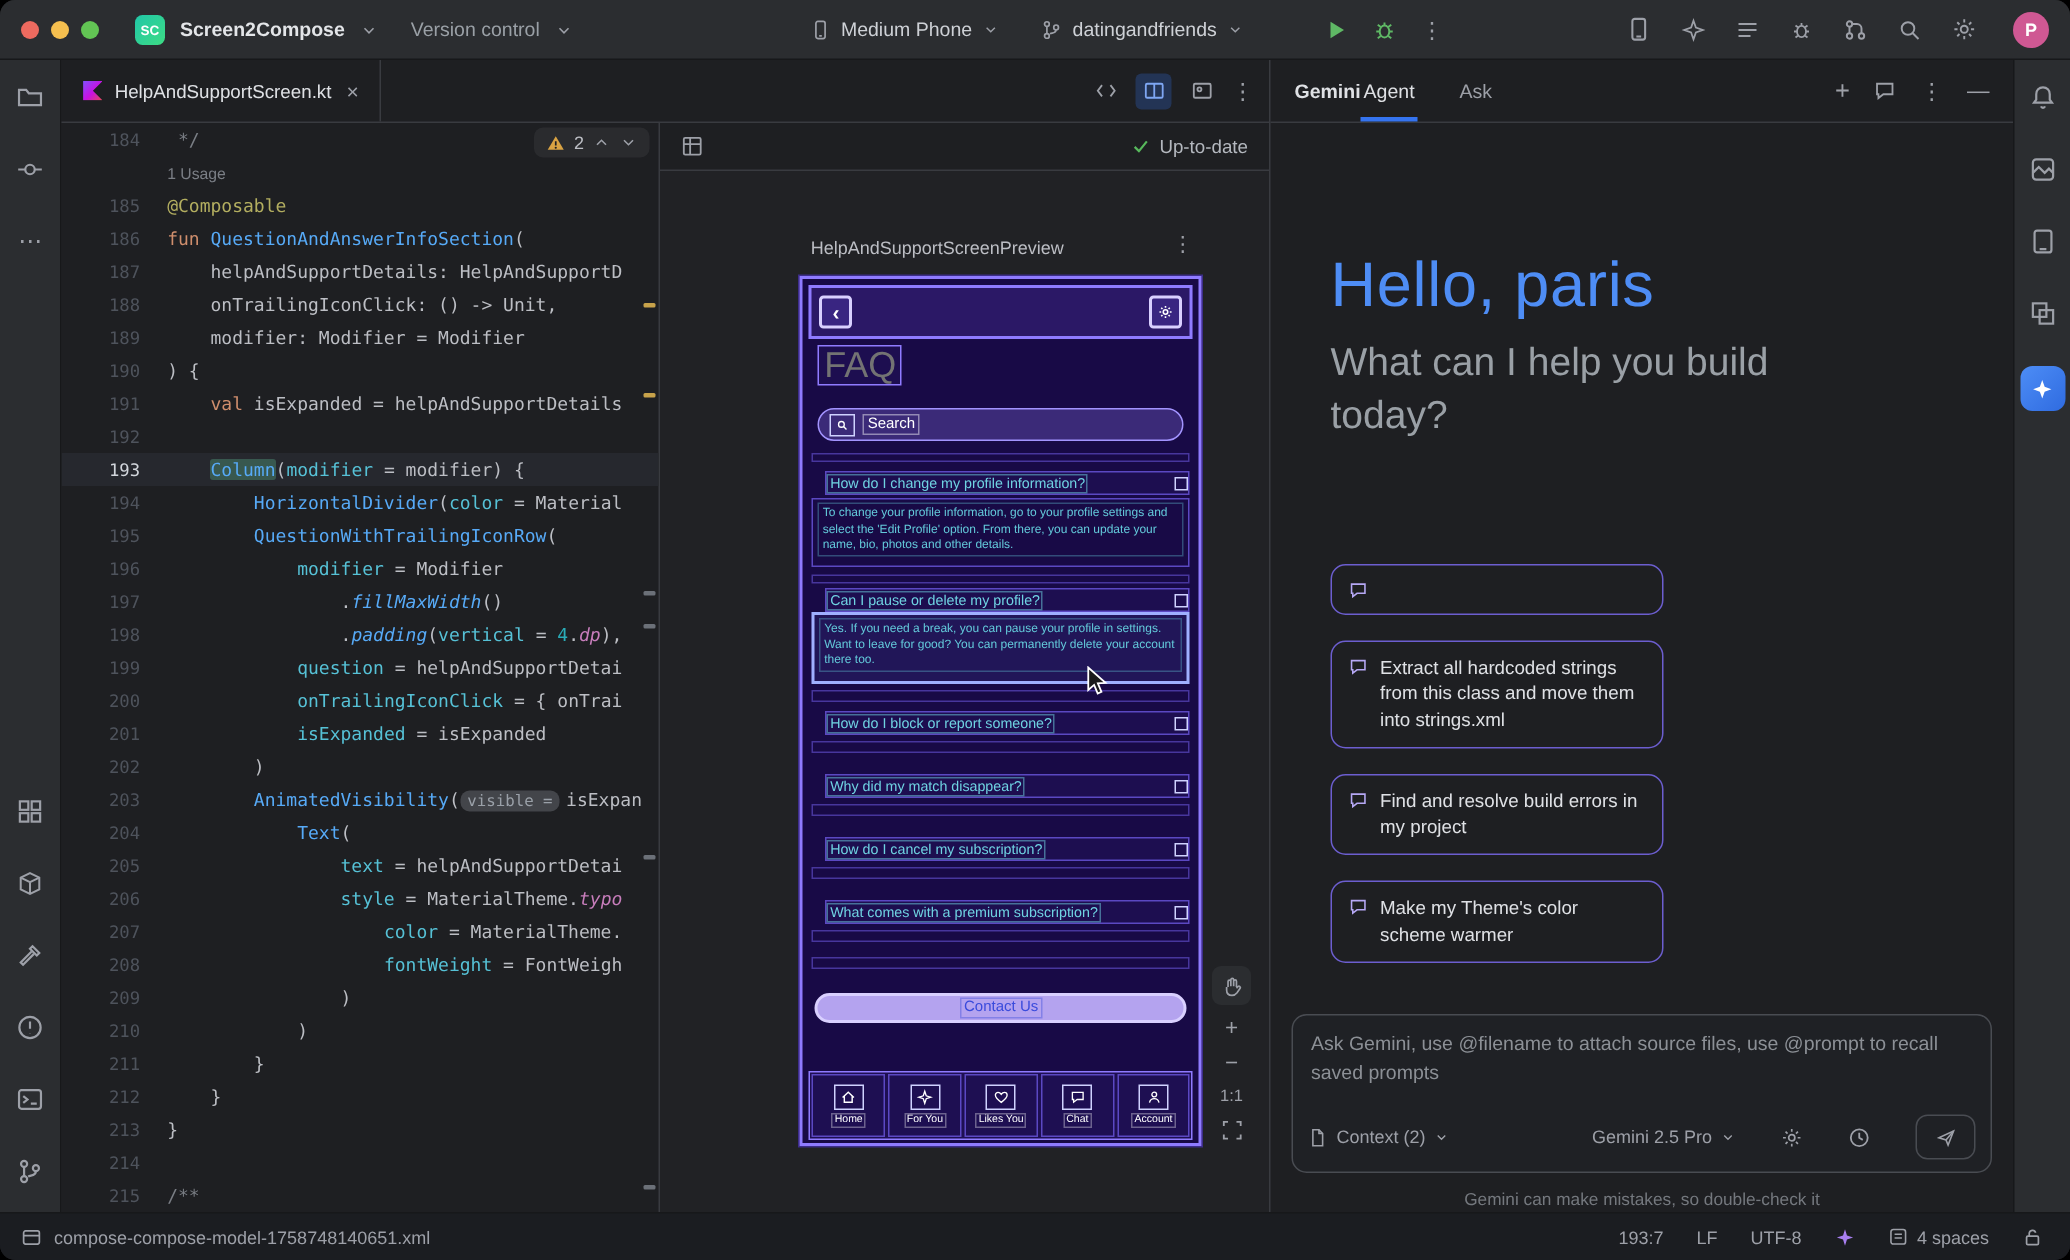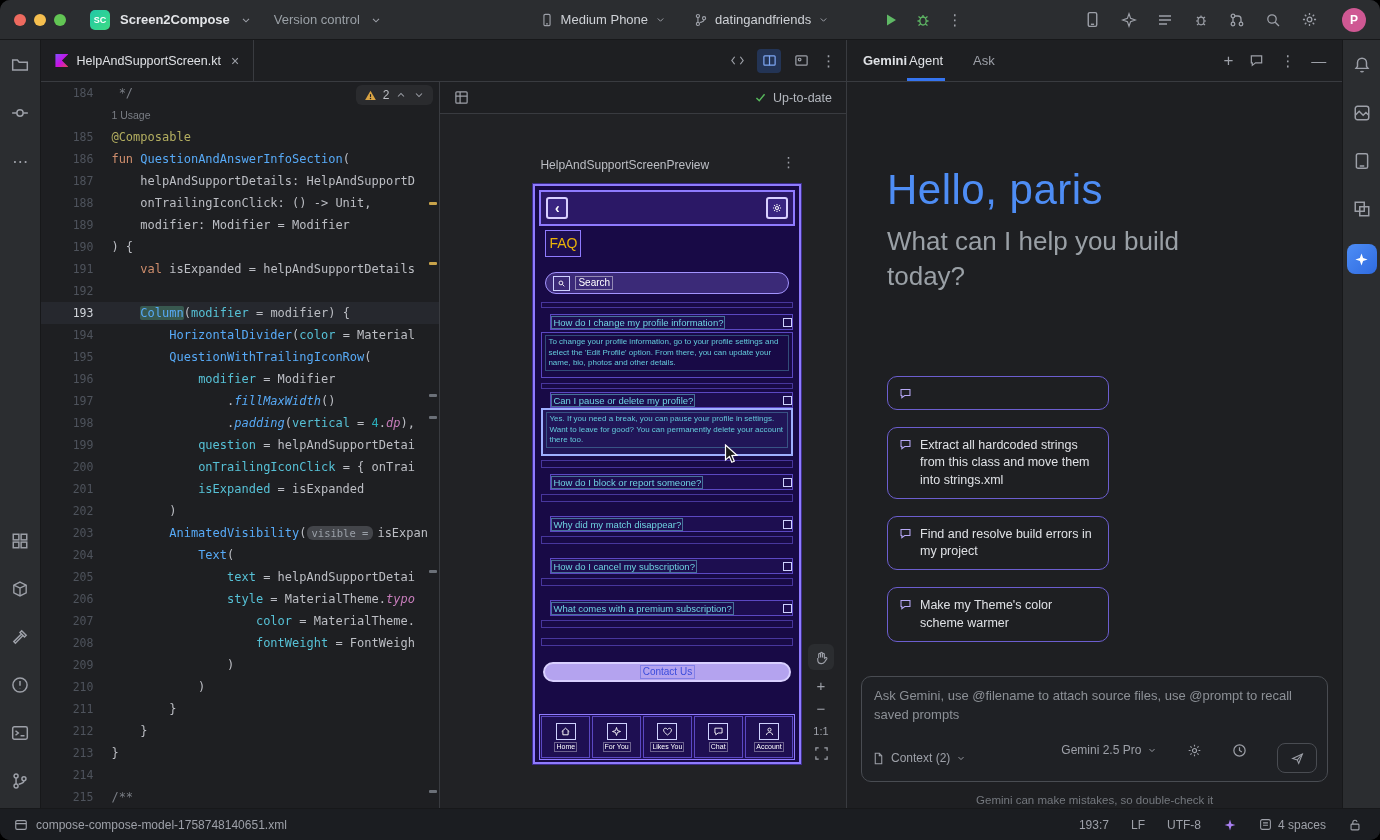--- a/index.html
+++ b/index.html
@@ -82,21 +82,21 @@
   .zoom-ratio{font-size:11px}
 
   
   .phone{position:absolute;left:93px;top:70px;width:268px;height:580px;background:#180a46;
          border:2px solid #8f7bff;box-shadow:0 0 0 1px #3c2d8a;box-sizing:border-box}
   .ph-topbar{position:absolute;left:4px;right:4px;top:4px;height:36px;background:#2b1866;border:2px solid #8f7bff;
              display:flex;align-items:center;justify-content:space-between;padding:0 5px;box-sizing:border-box}
   .ph-square{width:22px;height:22px;border:2px solid #d9d0ff;border-radius:3px;display:flex;align-items:center;
              justify-content:center;color:#fff;background:rgba(120,100,255,.18);box-sizing:border-box}
   .ph-back{font-size:14px;font-weight:bold;line-height:1;color:#fff}
-  .ph-title{position:absolute;left:10px;top:44px;font-size:14px;color:#eab308;border:1px solid #8f7bff;
+  .ph-title{position:absolute;left:10px;top:44px;font-size:24px;color:#737373;border:1px solid #8f7bff;
             line-height:25px;padding:0 3px;background:rgba(90,70,200,.08)}
   .ph-search{position:absolute;left:10px;right:10px;top:86px;height:22px;border-radius:11px;background:#3b2a78;
              border:1px solid #a394ff;display:flex;align-items:center;gap:5px;padding:0 7px;box-sizing:border-box}
   .ph-search-ic{width:15px;height:13px;border:1px solid #cfd2ff;display:flex;align-items:center;justify-content:center}
   .ph-search-txt{font-size:10px;color:#fff;border:1px solid rgba(255,255,255,.45);line-height:12px;padding:0 2px}
   .ph-item{position:absolute;left:15px;right:6px;height:16px;border:1px solid #5b48c2;display:flex;align-items:center;
            justify-content:space-between;padding:0 0;background:rgba(90,70,200,.08);box-sizing:border-box}
   .ph-q{font-size:9.5px;color:#6fd3e2;border:1px solid rgba(111,211,226,.5);line-height:11px;padding:0 1px;
         white-space:nowrap;overflow:hidden}
   .ph-exp{width:9px;height:9px;border:1px solid #cfd2ff;flex:none;box-sizing:border-box}
@@ -128,21 +128,21 @@
   .g-greeting{position:absolute;left:40px;top:84px;font-size:42px;color:#4e8df5;letter-spacing:.5px}
   .g-sub{position:absolute;left:40px;top:142px;width:330px;font-size:26px;line-height:1.35;color:#9aa0a6;font-weight:400}
   .g-cards{position:absolute;left:40px;top:294px;width:222px;display:flex;flex-direction:column;gap:17px}
   .g-card{border:1px solid #6c5ecf;border-radius:10px;padding:9px 11px;display:flex;gap:8px;align-items:flex-start}
   .g-card .txt{font-size:12.5px;line-height:1.38;color:#dfe1e5}
   .g-input{position:absolute;left:14px;right:14px;top:594px;height:106px;border:1px solid #494c52;border-radius:10px;
            background:#1f2125;padding:10px 12px;box-sizing:border-box}
   .g-placeholder{color:#8c9096;font-size:13px;line-height:1.45}
   .g-input-bar{position:absolute;left:10px;right:10px;bottom:8px;display:flex;align-items:center;font-size:12px;color:#9da0a8}
   .g-chip{display:flex;align-items:center;gap:6px}
-  .g-right{margin-left:auto;display:flex;align-items:flex-start;gap:30px}
+  .g-right{margin-left:auto;display:flex;align-items:center;gap:30px}
   .g-send{width:38px;height:28px;border:1px solid #494c52;border-radius:8px;display:flex;align-items:center;justify-content:center}
   .g-disclaimer{position:absolute;left:0;right:0;top:712px;text-align:center;font-size:11.5px;color:#74787e}
 
   
   .statusbar{position:absolute;left:0;right:0;bottom:0;height:32px;background:#1b1d21;border-top:1px solid #17181a;
              display:flex;align-items:center;padding:0 18px 0 14px;box-sizing:border-box;font-size:12px;color:#9da0a8}
   .sb-left{display:flex;align-items:center;gap:8px}
   .sb-right{margin-left:auto;display:flex;align-items:center;gap:22px}
   .sb-item{display:flex;align-items:center;gap:6px}
 </style>

